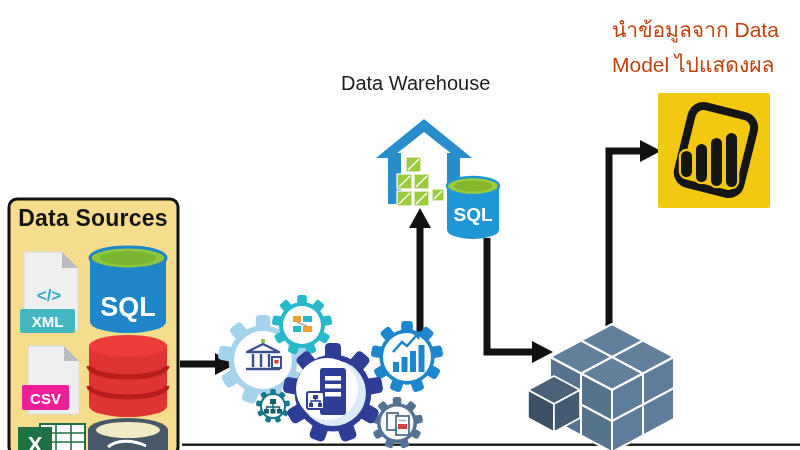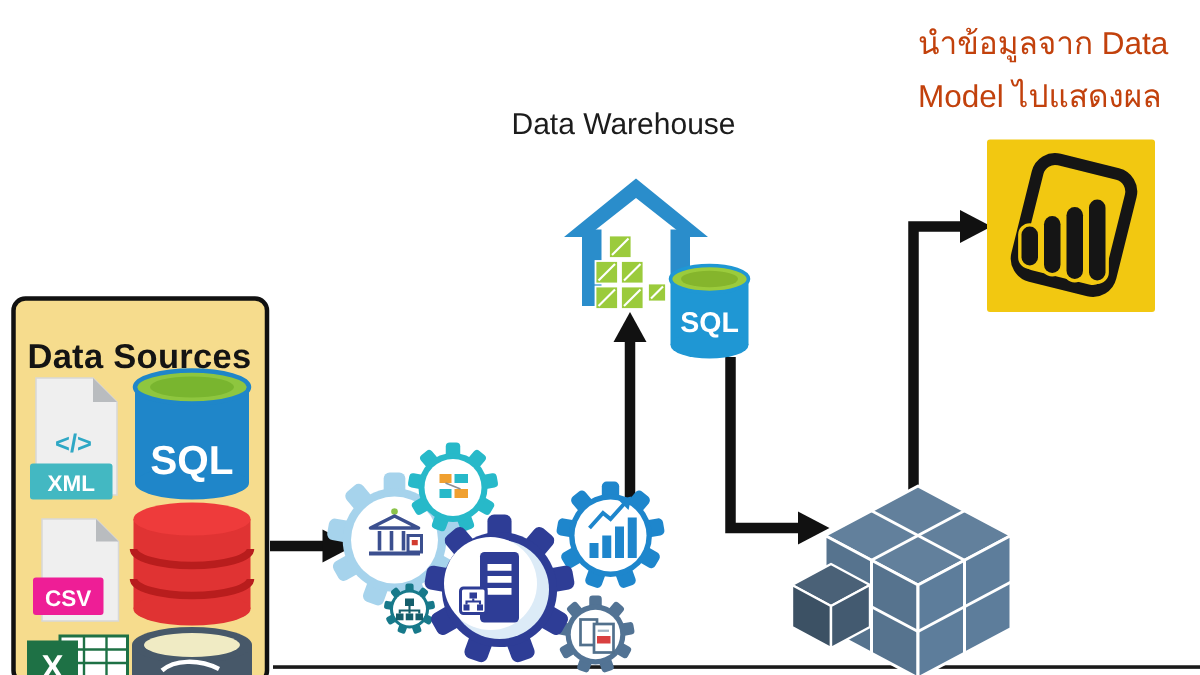--- a/index.html
+++ b/index.html
@@ -9,21 +9,21 @@
   }
   .stage svg{position:absolute;left:0;top:0;}
   .label{position:absolute;white-space:nowrap;text-align:center;}
   .annotation{
     position:absolute;left:612px;top:12px;width:186px;
     font-size:21px;line-height:35px;color:#c2410c;
   }
   .dw-label{left:341px;top:72px;font-size:20px;color:#1c1c1c;}
   .ds-title{
     left:10px;top:205px;width:166px;text-align:center;
-    font-size:23px;font-weight:600;color:#141414;letter-spacing:.2px;margin-top:19px;
+    font-size:23px;font-weight:600;color:#141414;letter-spacing:.2px;
   }
   svg text{font-family:"Liberation Sans","DejaVu Sans",sans-serif;}
 </style>
 </head>
 <body>
 
 <div class="stage">
 
   <svg width="800" height="450" viewBox="0 0 800 450">
     <defs>

